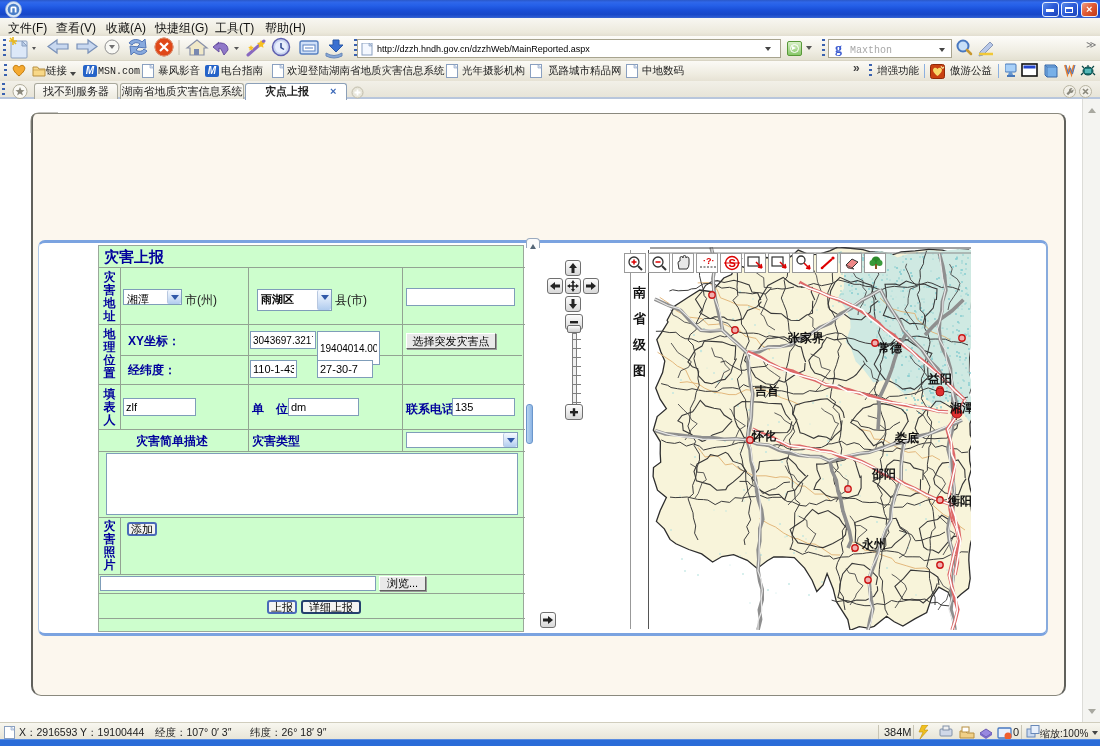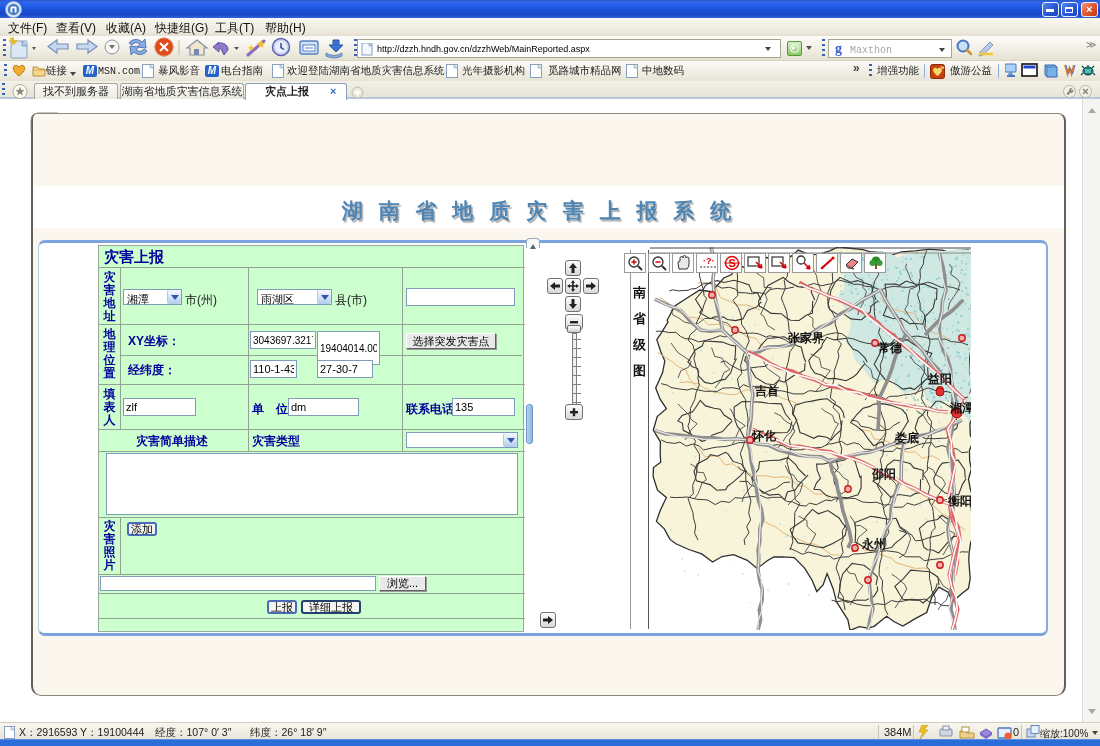--- a/index.html
+++ b/index.html
@@ -249,23 +249,20 @@
     </svg>
   <div class="tab" style="left:34px;width:84px;">找不到服务器</div>
   <div class="tab" style="left:120px;width:124px;">湖南省地质灾害信息系统</div>
   <div class="tab" id="tabactive" style="left:245px;width:102px;text-align:left;padding-left:19px;">灾点上报<span class="abs" style="left:84px;top:0px;color:#3a68b8;font-weight:bold;">×</span></div>
 </div>
 <div id="viewport" class="abs">
   <div id="page"></div>
   <svg class="abs" style="left:28px;top:8px;" width="30" height="26" viewBox="0 0 30 26">
       <path d="M3 26 L3 14 Q3 6 11 6 L30 6" fill="none" stroke="#8a897e" stroke-width="1"></path>
     </svg>
-  <div id="titleband" class="abs" style="left:34px;top:87px;width:1030px;height:42px;background:#fff;">
-    <div id="bigtitle">湖 南 省 地 质 灾 害 上 报 系 统</div>
-  </div>
   <div id="container" class="abs" style="left:38px;top:141px;width:1010px;height:396px;background:#fff;border-top:3px solid #7ba3e0;border-bottom:3px solid #7ba3e0;border-left:1px solid #b0c8e8;border-right:2px solid #88abdd;border-radius:7px;"></div>
 
   <div id="form" class="abs" style="left:98px;top:146px;width:426px;height:387px;background:#cdfecd;border:1px solid #9aa89a;font-size:12px;color:#00009c;">
 
     <div class="hl" style="top:21px;"></div>
     <div class="hl" style="top:78px;"></div>
     <div class="hl" style="left:21px;top:109px;width:402px;"></div>
     <div class="hl" style="top:138px;"></div>
     <div class="hl" style="top:183px;"></div>
     <div class="hl" style="top:205px;"></div>
@@ -284,21 +281,21 @@
     <div class="vlab" style="left:0px;top:25px;">灾害地址</div>
     <div class="vlab" style="left:0px;top:82px;">地理位置</div>
     <div class="vlab" style="left:0px;top:142px;">填表人</div>
     <div class="vlab" style="left:0px;top:274px;">灾害照片</div>
 
     <div class="sel" style="left:24px;top:43px;width:59px;height:16px;">
         <span class="selt">湘潭</span>
         <span class="ar"></span>
       </div>
     <span class="abs" style="left:86px;top:46px;color:#222;">市(州)</span>
-    <div class="sel" style="left:158px;top:43px;width:75px;height:16px;">
+    <div class="sel" style="left:158px;top:43px;width:75px;height:22px;font-weight:bold;">
         <span class="selt">雨湖区</span>
         <span class="ar"></span>
       </div>
     <span class="abs" style="left:236px;top:46px;color:#222;">县(市)</span>
     <input class="inp" style="left: 307px; top: 42px; width: 109px; height: 18px;">
 
     <span class="blab" style="left:29px;top:87px;">XY坐标：</span>
     <input class="inp" style="left: 151px; top: 85px; width: 66px; height: 18px; font-size: 10px;" value="3043697.3217">
     <input class="inp" style="left: 218px; top: 85px; width: 63px; height: 34px; font-size: 10px;" value="19404014.00">
     <div class="btn" style="left:307px;top:87px;width:90px;height:16px;line-height:14px;">选择突发灾害点</div>

